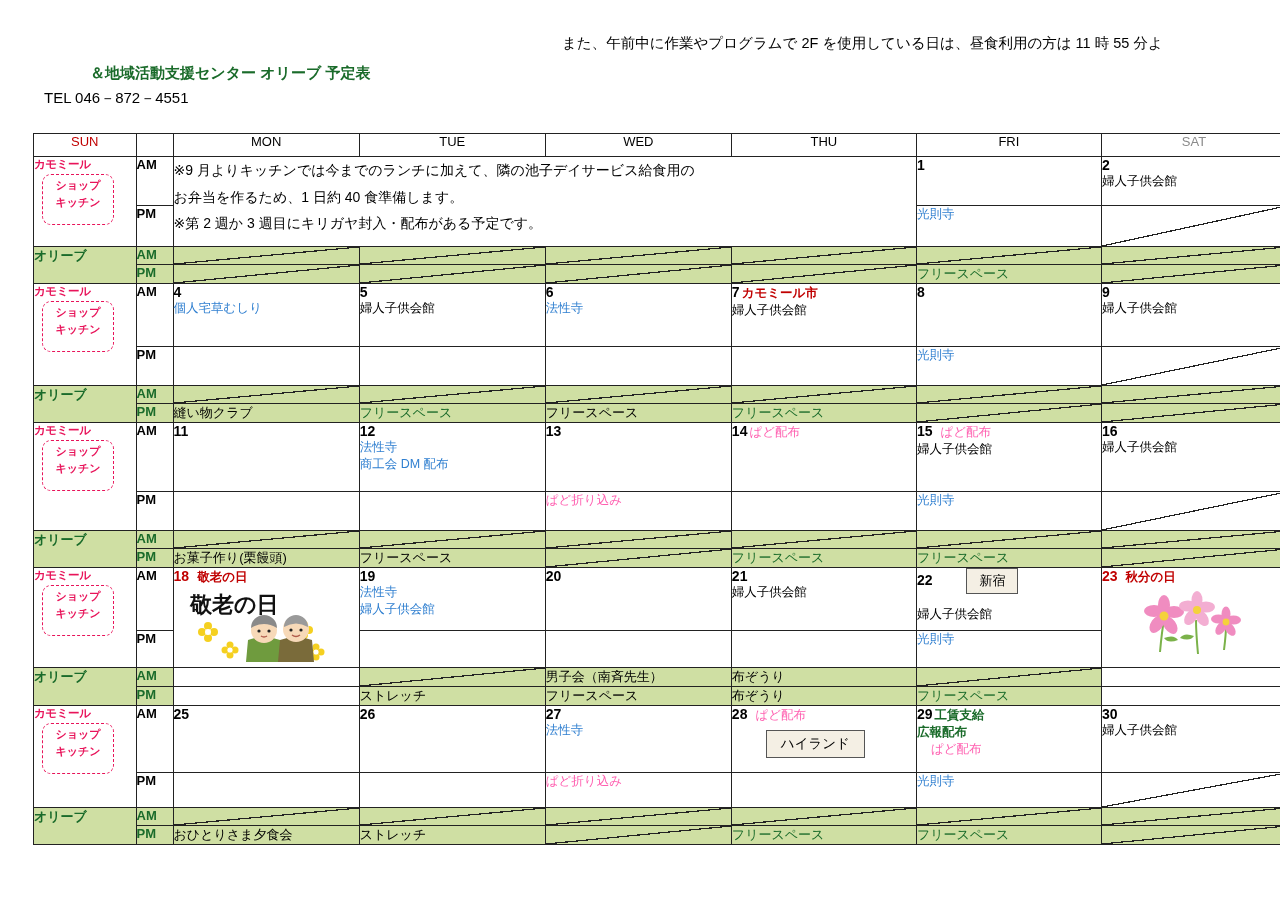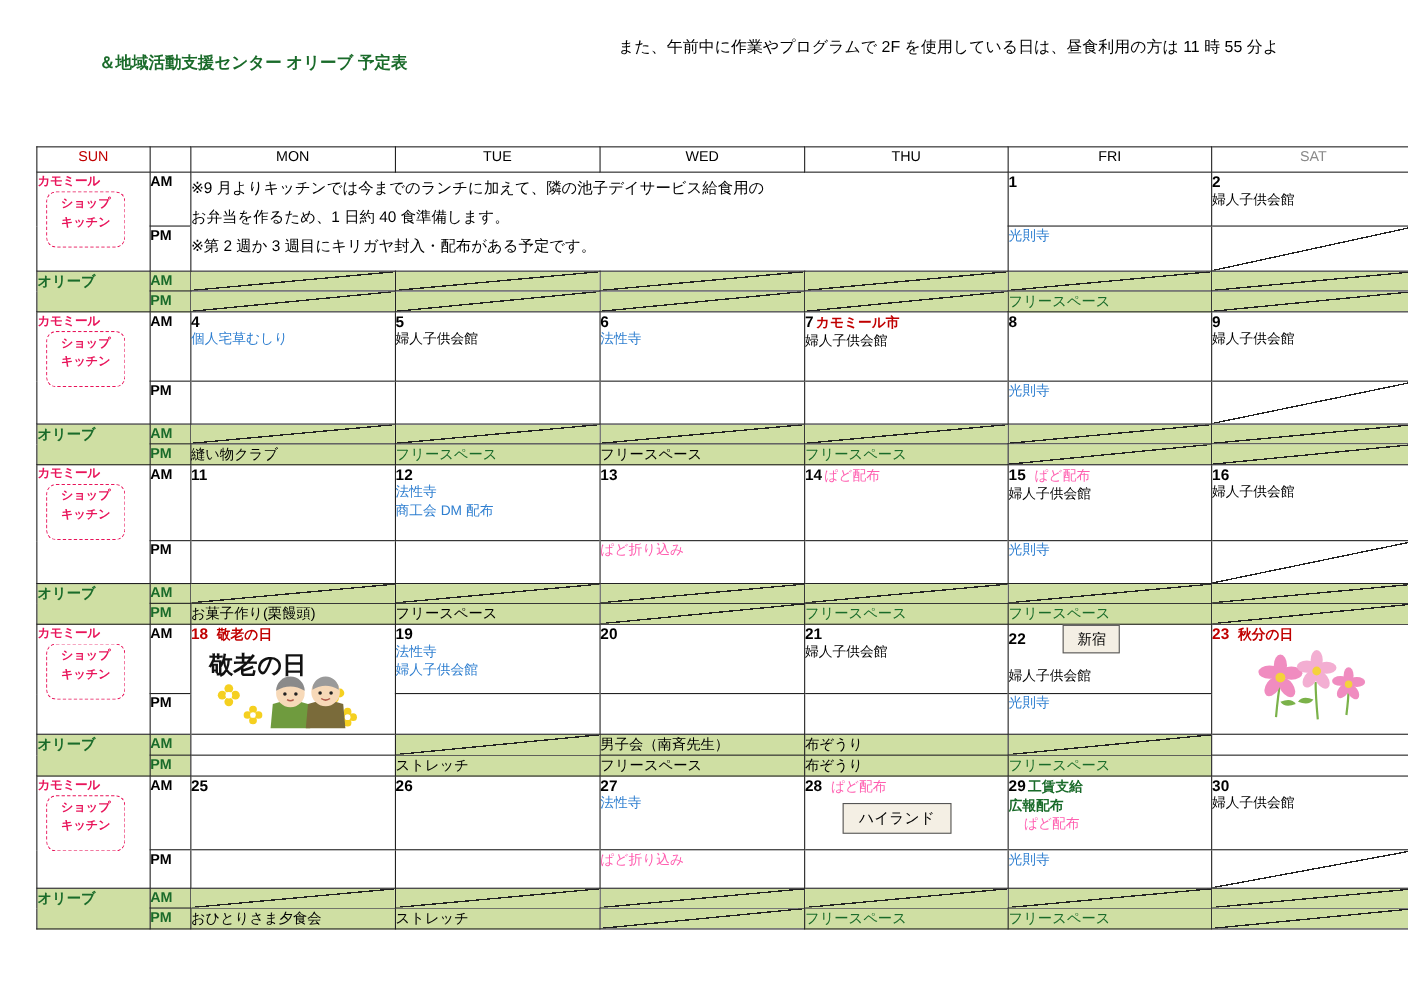--- a/index.html
+++ b/index.html
@@ -12,21 +12,21 @@
     overflow:hidden;
   }
   .page{position:relative;width:1280px;height:905px;}
 
   
   .header{position:absolute;left:0;top:0;width:1280px;height:120px;}
   .hdr-left{position:absolute;left:38px;top:42px;width:520px;}
   .hdr-line1{font-size:15px;white-space:nowrap;}
   .hdr-line1 .date{color:#000;}
   .hdr-line1 .title{color:#1a6b2a;font-weight:bold;margin-left:12px;}
-  .hdr-line2{font-size:15px;color:#1a6b2a;font-weight:bold;margin-top:6px;margin-left:52px;white-space:nowrap;}
+  .hdr-line2{font-size:15px;color:#1a6b2a;font-weight:bold;margin-top:22px;margin-left:52px;white-space:nowrap;}
   .hdr-line3{font-size:15px;color:#000;margin-top:6px;margin-left:6px;white-space:nowrap;}
 
   .hdr-right{position:absolute;left:548px;top:32px;width:700px;font-size:14.5px;line-height:1.62;}
   .hdr-right .r1{color:#e8145a;white-space:nowrap;}
   .hdr-right .r2{color:#000;margin-left:14px;white-space:nowrap;}
   .hdr-right .r3{color:#000;margin-left:14px;white-space:nowrap;}
 
   
   table.cal{
     position:absolute;left:33px;top:133px;
@@ -128,20 +128,21 @@
   .flower-wrap{position:relative;height:60px;width:120px;margin:4px 0 0 24px;}
 </style>
 </head>
 <body>
 
 <div class="page">
 
   <div class="header">
     <div class="hdr-left">
       <div class="hdr-line2">＆地域活動支援センター オリーブ 予定表</div>
+      <div class="hdr-line3">TEL  046－872－4551</div>
     </div>
     <div class="hdr-right">
       <div class="r2">また、午前中に作業やプログラムで 2F を使用している日は、昼食利用の方は 11 時 55 分よ</div>
     </div>
   </div>
 
   <table class="cal">
     <colgroup>
       <col class="c-sun">
         <col class="c-ampm">

